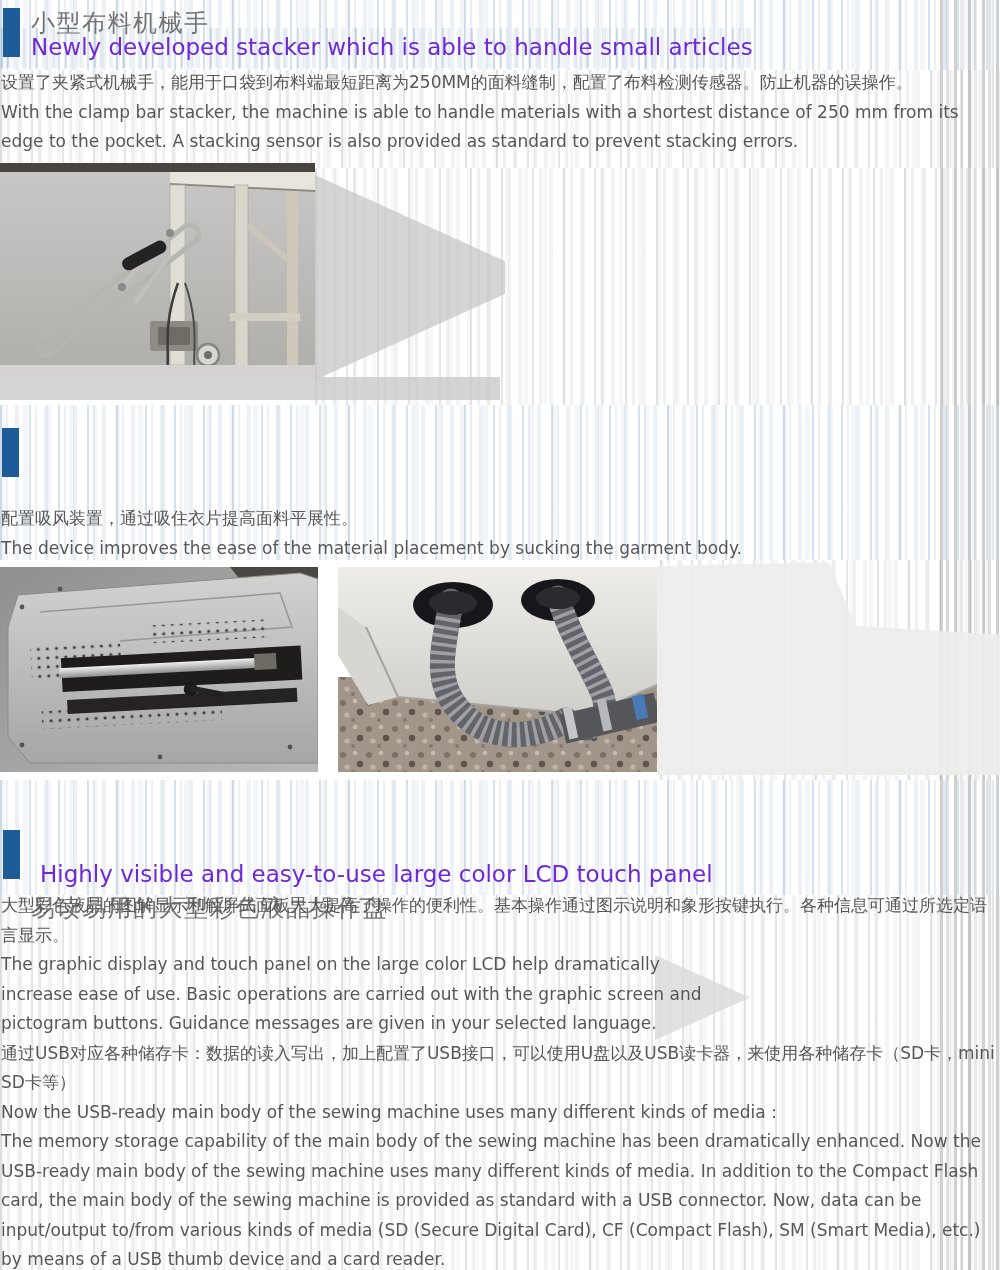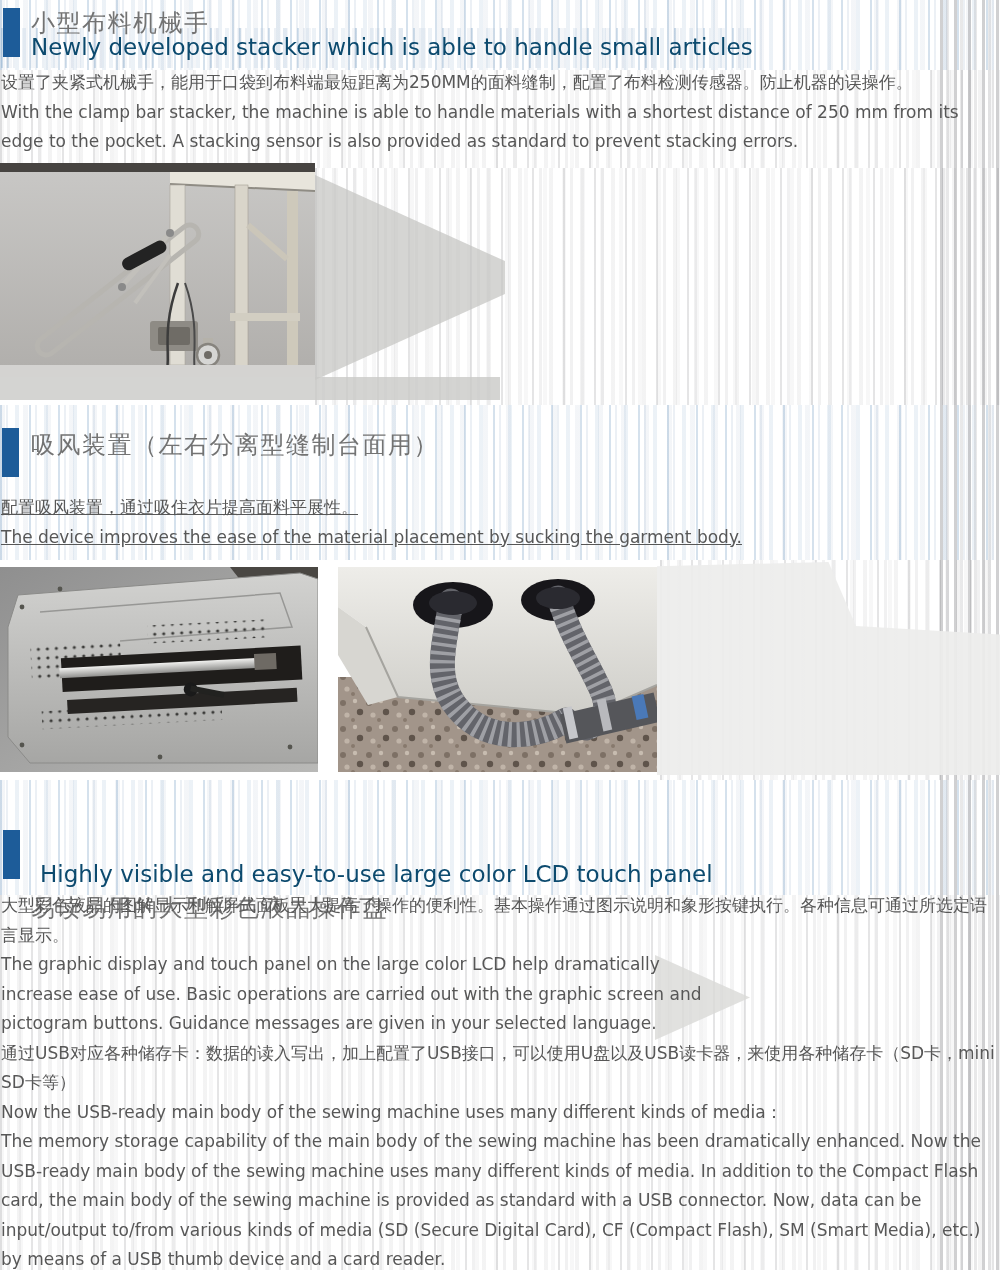--- a/index.html
+++ b/index.html
@@ -3,21 +3,21 @@
 <meta charset="utf-8">
 <style>
   html,body{margin:0;padding:0;background:#ffffff;}
   .page{
     position:relative;width:1000px;height:1270px;overflow:hidden;background:#ffffff;
     font-family:"DejaVu Sans","Liberation Sans",sans-serif;
   }
   
   .bullet{position:absolute;width:17px;height:49px;background:#1d5c99;}
   .t-zh{position:absolute;left:31px;margin:0;font-size:24px;font-weight:400;color:#737373;letter-spacing:1.5px;white-space:nowrap;}
-  .t-en{position:absolute;left:31px;margin:0;font-size:23px;font-weight:400;color:#0c4a6e;white-space:nowrap;}
+  .t-en{position:absolute;left:31px;margin:0;font-size:23px;font-weight:400;color:#6d28d9;white-space:nowrap;}
   .body{position:absolute;left:1px;width:1000px;font-size:17px;line-height:29.5px;color:#575757;white-space:pre-line;}
   
   .photo{position:absolute;margin:0;padding:0;line-height:0;}
   .photo svg{display:block;}
   
   .streaks{position:absolute;pointer-events:none;}
   .streaks.blue{
     background-image:
       repeating-linear-gradient(90deg, rgba(46,107,164,0.20) 0 2px, rgba(0,0,0,0) 2px 6px,
         rgba(120,150,185,0.14) 6px 8px, rgba(0,0,0,0) 8px 15px,
@@ -93,22 +93,21 @@
       <path d="M178,120 C160,170 172,195 166,212" fill="none" stroke="#3c3c3c" stroke-width="2.5"></path>
       <path d="M185,120 C202,168 190,198 196,214" fill="none" stroke="#4a4a4a" stroke-width="2"></path>
       <rect x="203" y="175" width="10" height="13" fill="#b5b2aa"></rect>
       <circle cx="208" cy="192" r="11" fill="#d6d6d4" stroke="#87847e" stroke-width="2.5"></circle>
       <circle cx="208" cy="192" r="4" fill="#6f6c66"></circle>
       <rect x="0" y="202" width="315" height="12" fill="#d4d3d1"></rect>
     </svg>
   </figure>
 
   <span class="bullet" style="left:2px;top:428px;"></span>
-  <h2 class="t-zh" style="top:429px;">吸风装置（左右分离型缝制台面用）</h2>
-  <div class="body" style="top:493px;text-decoration:underline;">配置吸风装置，通过吸住衣片提高面料平展性。
+  <div class="body" style="top:504px;">配置吸风装置，通过吸住衣片提高面料平展性。
 The device improves the ease of the material placement by sucking the garment body.</div>
 
   <figure class="photo" style="left:0;top:567px;" aria-label="Suction table plate">
     <svg width="318" height="205" viewBox="0 0 318 205">
       <defs>
         <linearGradient id="m1" x1="0" y1="0" x2="1" y2="1">
           <stop offset="0" stop-color="#8f8f8f"></stop>
             <stop offset="1" stop-color="#b9b9b7"></stop>
         </linearGradient>
         <linearGradient id="plate" x1="0" y1="0" x2="0" y2="1">

